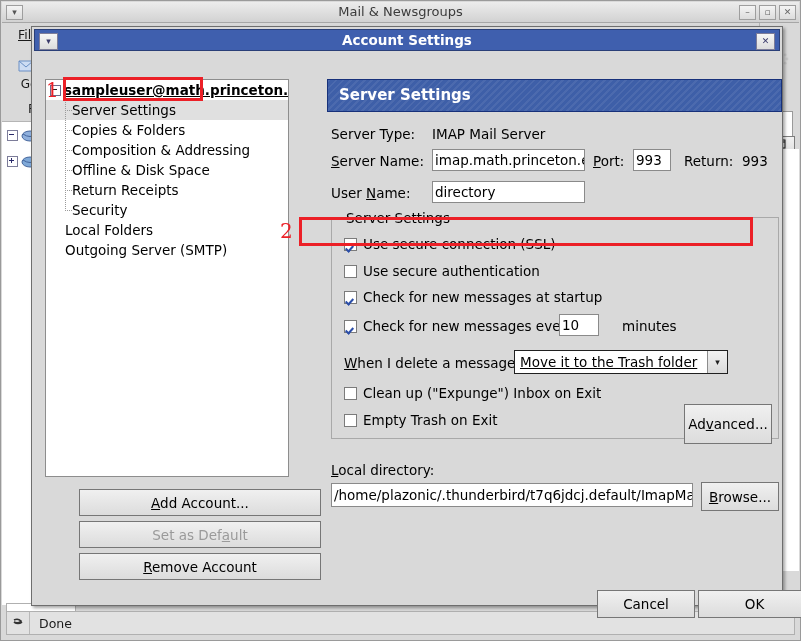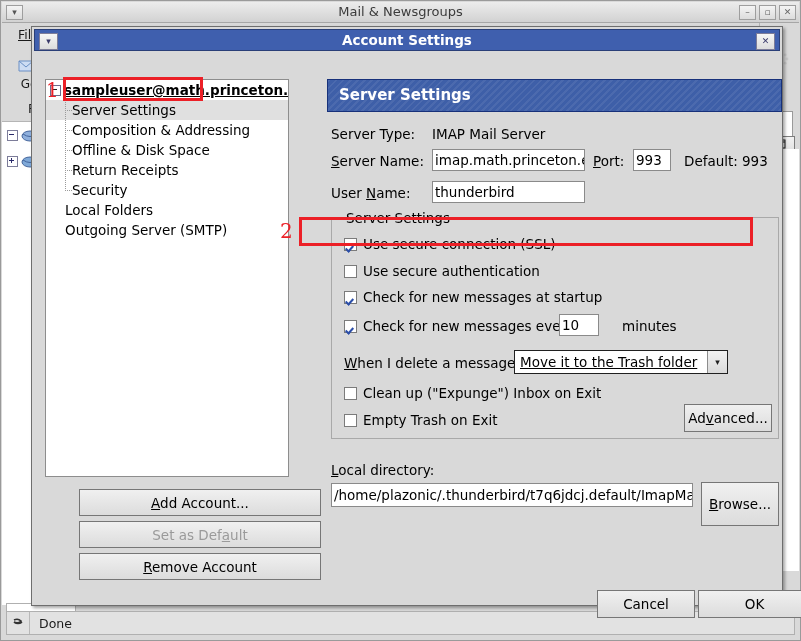--- a/index.html
+++ b/index.html
@@ -370,20 +370,24 @@
           <span class="tw-exp"></span>
           <span class="tree-acct">sampleuser@math.princeton....</span>
         </div>
 
         <div class="tree-row sel" style="padding-left:14px">
           <span class="dotline"></span>
           <span>Server Settings</span>
         </div>
         <div class="tree-row" style="padding-left:14px">
           <span class="dotline"></span>
+          <span>Copies &amp; Folders</span>
+        </div>
+        <div class="tree-row" style="padding-left:14px">
+          <span class="dotline"></span>
           <span>Composition &amp; Addressing</span>
         </div>
         <div class="tree-row" style="padding-left:14px">
           <span class="dotline"></span>
           <span>Offline &amp; Disk Space</span>
         </div>
         <div class="tree-row" style="padding-left:14px">
           <span class="dotline"></span>
           <span>Return Receipts</span>
         </div>
@@ -420,26 +424,26 @@
         <div class="lbl" style="position:absolute;left:105px;top:47px">IMAP Mail Server</div>
 
         <div class="lbl" style="position:absolute;left:4px;top:74px"><u>S</u>erver Name:</div>
         <div class="tfield" style="position:absolute;left:105px;top:70px;width:153px;height:22px">
           <span>imap.math.princeton.ed</span>
         </div>
         <div class="lbl" style="position:absolute;left:266px;top:74px"><u>P</u>ort:</div>
         <div class="tfield" style="position:absolute;left:306px;top:70px;width:38px;height:22px;justify-content:flex-start">
           <span>993</span>
         </div>
-        <div class="lbl" style="position:absolute;left:357px;top:74px">Default:</div>
+        <div class="lbl" style="position:absolute;left:357px;top:74px">Return:</div>
         <div class="lbl" style="position:absolute;left:415px;top:74px">993</div>
 
         <div class="lbl" style="position:absolute;left:4px;top:106px">User <u>N</u>ame:</div>
         <div class="tfield" style="position:absolute;left:105px;top:102px;width:153px;height:22px">
-          <span>thunderbird</span>
+          <span>directory</span>
         </div>
 
         <div class="group">
           <div class="group-title">Server Settings</div>
 
           <div class="cbrow" style="left:12px;top:18px">
             <span class="cbox checked"></span>
             <span>Use secure connection (SSL)</span>
           </div>
 
@@ -471,30 +475,30 @@
           <div class="cbrow" style="left:12px;top:167px">
             <span class="cbox"></span>
             <span>Clean up ("Expunge") Inbox on Exit</span>
           </div>
 
           <div class="cbrow" style="left:12px;top:194px">
             <span class="cbox"></span>
             <span>Empty Trash on Exit</span>
           </div>
 
-          <div class="btn" style="position:absolute;left:352px;top:186px;width:88px;height:28px">
+          <div class="btn" style="position:absolute;left:352px;top:186px;width:88px;height:40px">
             <span>Ad<u>v</u>anced...</span>
           </div>
         </div>
 
         <div class="lbl" style="position:absolute;left:4px;top:383px"><u>L</u>ocal directory:</div>
         <div class="tfield" style="position:absolute;left:4px;top:404px;width:362px;height:24px">
           <span>/home/plazonic/.thunderbird/t7q6jdcj.default/ImapMail/im</span>
         </div>
-        <div class="btn" style="position:absolute;left:374px;top:403px;width:78px;height:44px">
+        <div class="btn" style="position:absolute;left:374px;top:403px;width:78px;height:29px">
           <span><u>B</u>rowse...</span>
         </div>
       </div>
 
       <div class="btn" style="position:absolute;left:563px;top:538px;width:98px;height:28px">
         <span>Cancel</span>
       </div>
       <div class="btn" style="position:absolute;left:664px;top:538px;width:113px;height:28px">
         <span>OK</span>
       </div>

